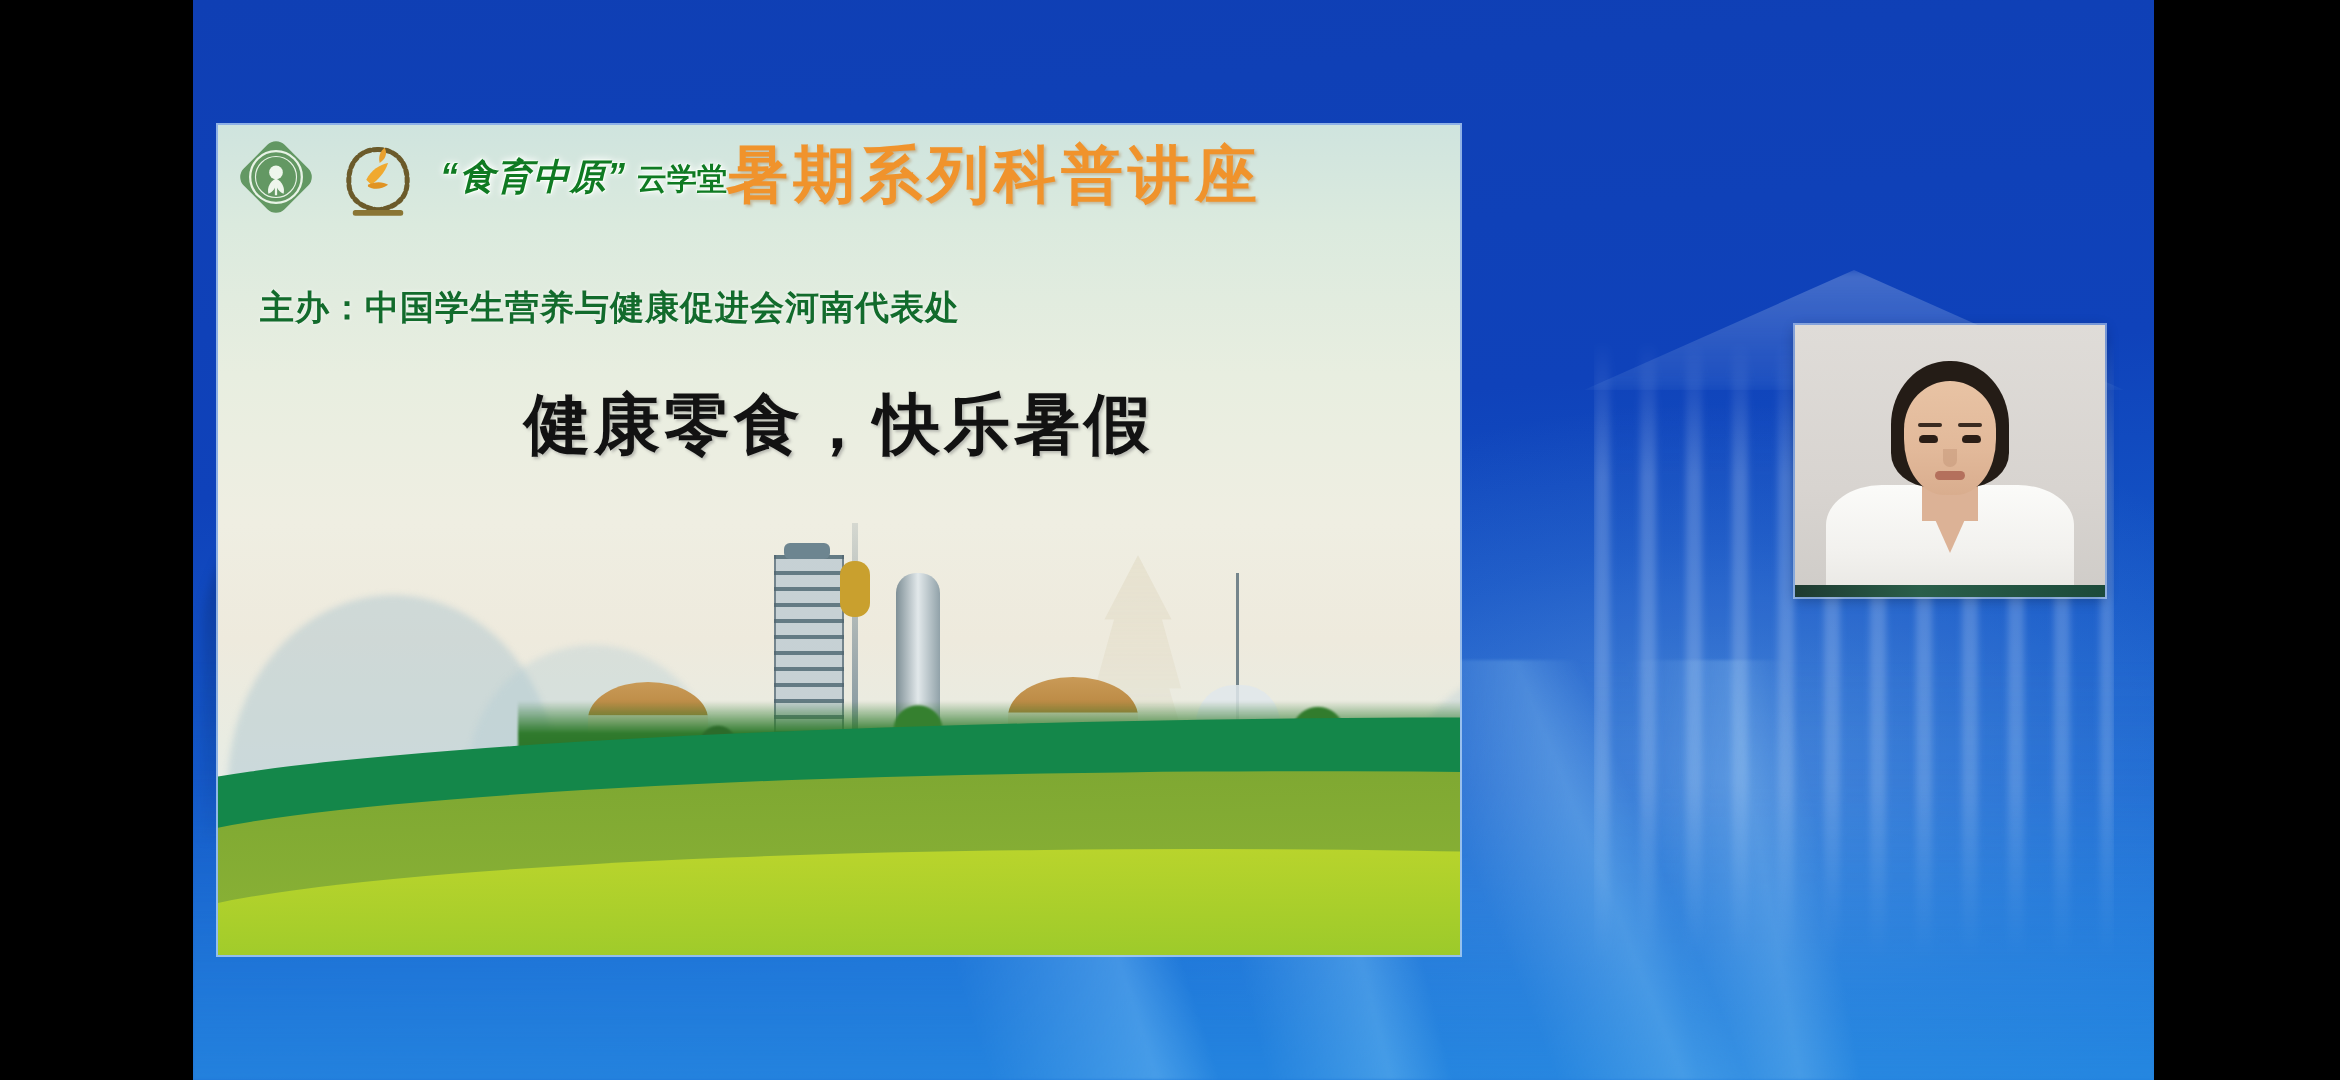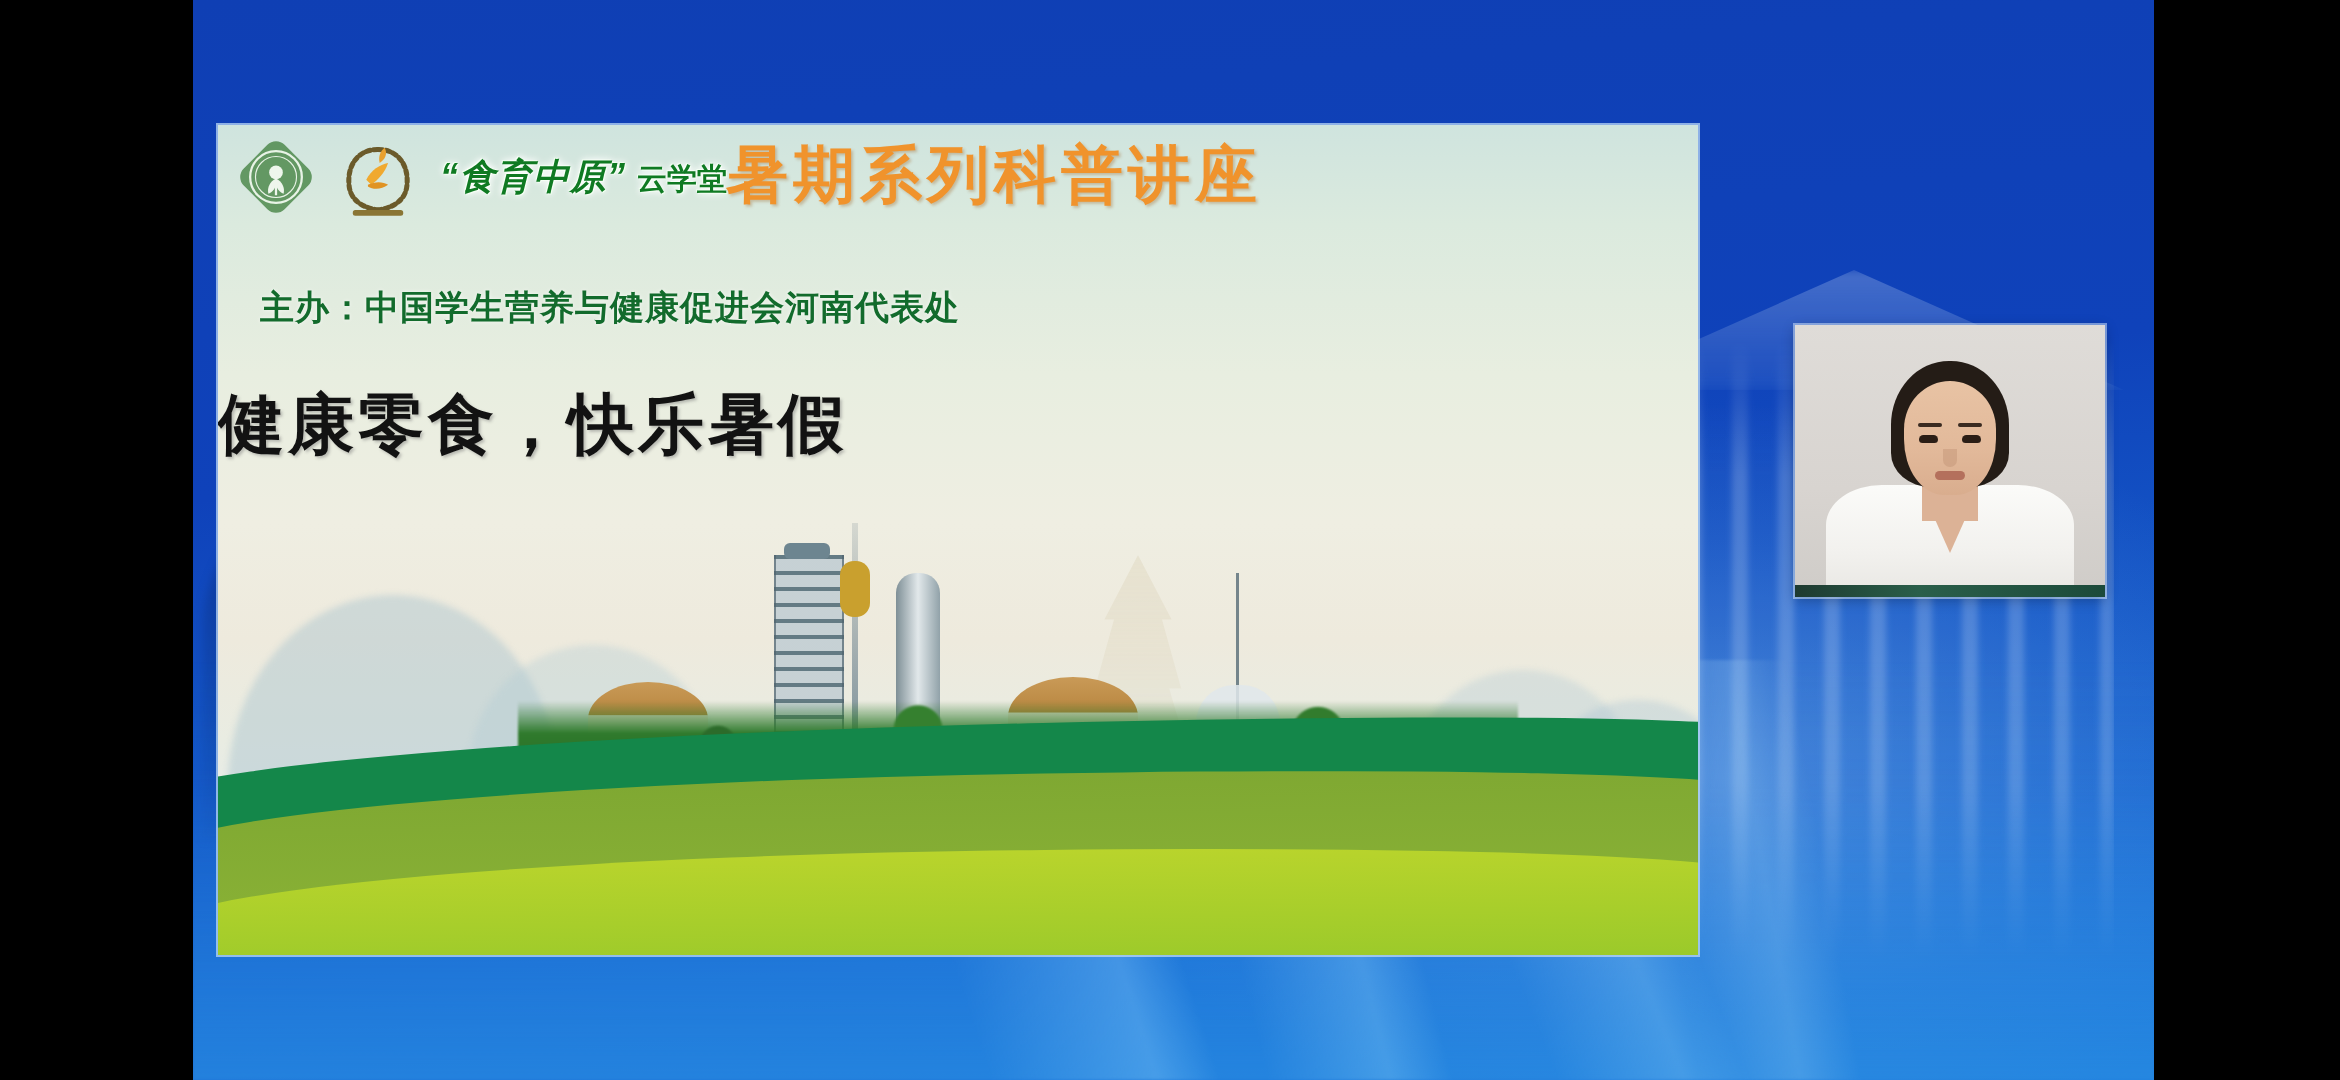--- a/index.html
+++ b/index.html
@@ -89,21 +89,21 @@
       linear-gradient(80deg, rgba(0,0,0,0) 74%, rgba(190,235,255,0.20) 79%, rgba(0,0,0,0) 82%),
       linear-gradient(to top, rgba(40,140,225,0.55) 0%, rgba(25,100,205,0.10) 70%, rgba(0,0,0,0) 100%);
     filter: blur(1.5px);
   }
 
   
   #slide {
     position: absolute;
     left: 218px;
     top: 125px;
-    width: 1480px;
+    width: 1242px;
     height: 830px;
     z-index: 20;
     overflow: hidden;
     box-shadow: 0 0 0 2px rgba(185,215,245,0.75);
     background: linear-gradient(to bottom,
         #cfe4de 0%,
         #dbeade 12%,
         #e8eee0 30%,
         #efeee2 48%,
         #eeeadd 62%,
@@ -249,20 +249,21 @@
     color: #126b2c;
     letter-spacing: 1px;
     white-space: nowrap;
     z-index: 8;
     text-shadow: 0 0 4px rgba(255,255,255,0.7);
   }
   #main-title {
     position: absolute;
     left: 0; top: 255px;
     width: 100%;
+    text-align: center;
     font-size: 66px;
     font-weight: 700;
     color: #121212;
     letter-spacing: 4px;
     z-index: 8;
     text-shadow: 2px 2px 3px rgba(120,120,120,0.45);
   }
   #presenter {
     position: absolute;
     left: 0; top: 505px;

